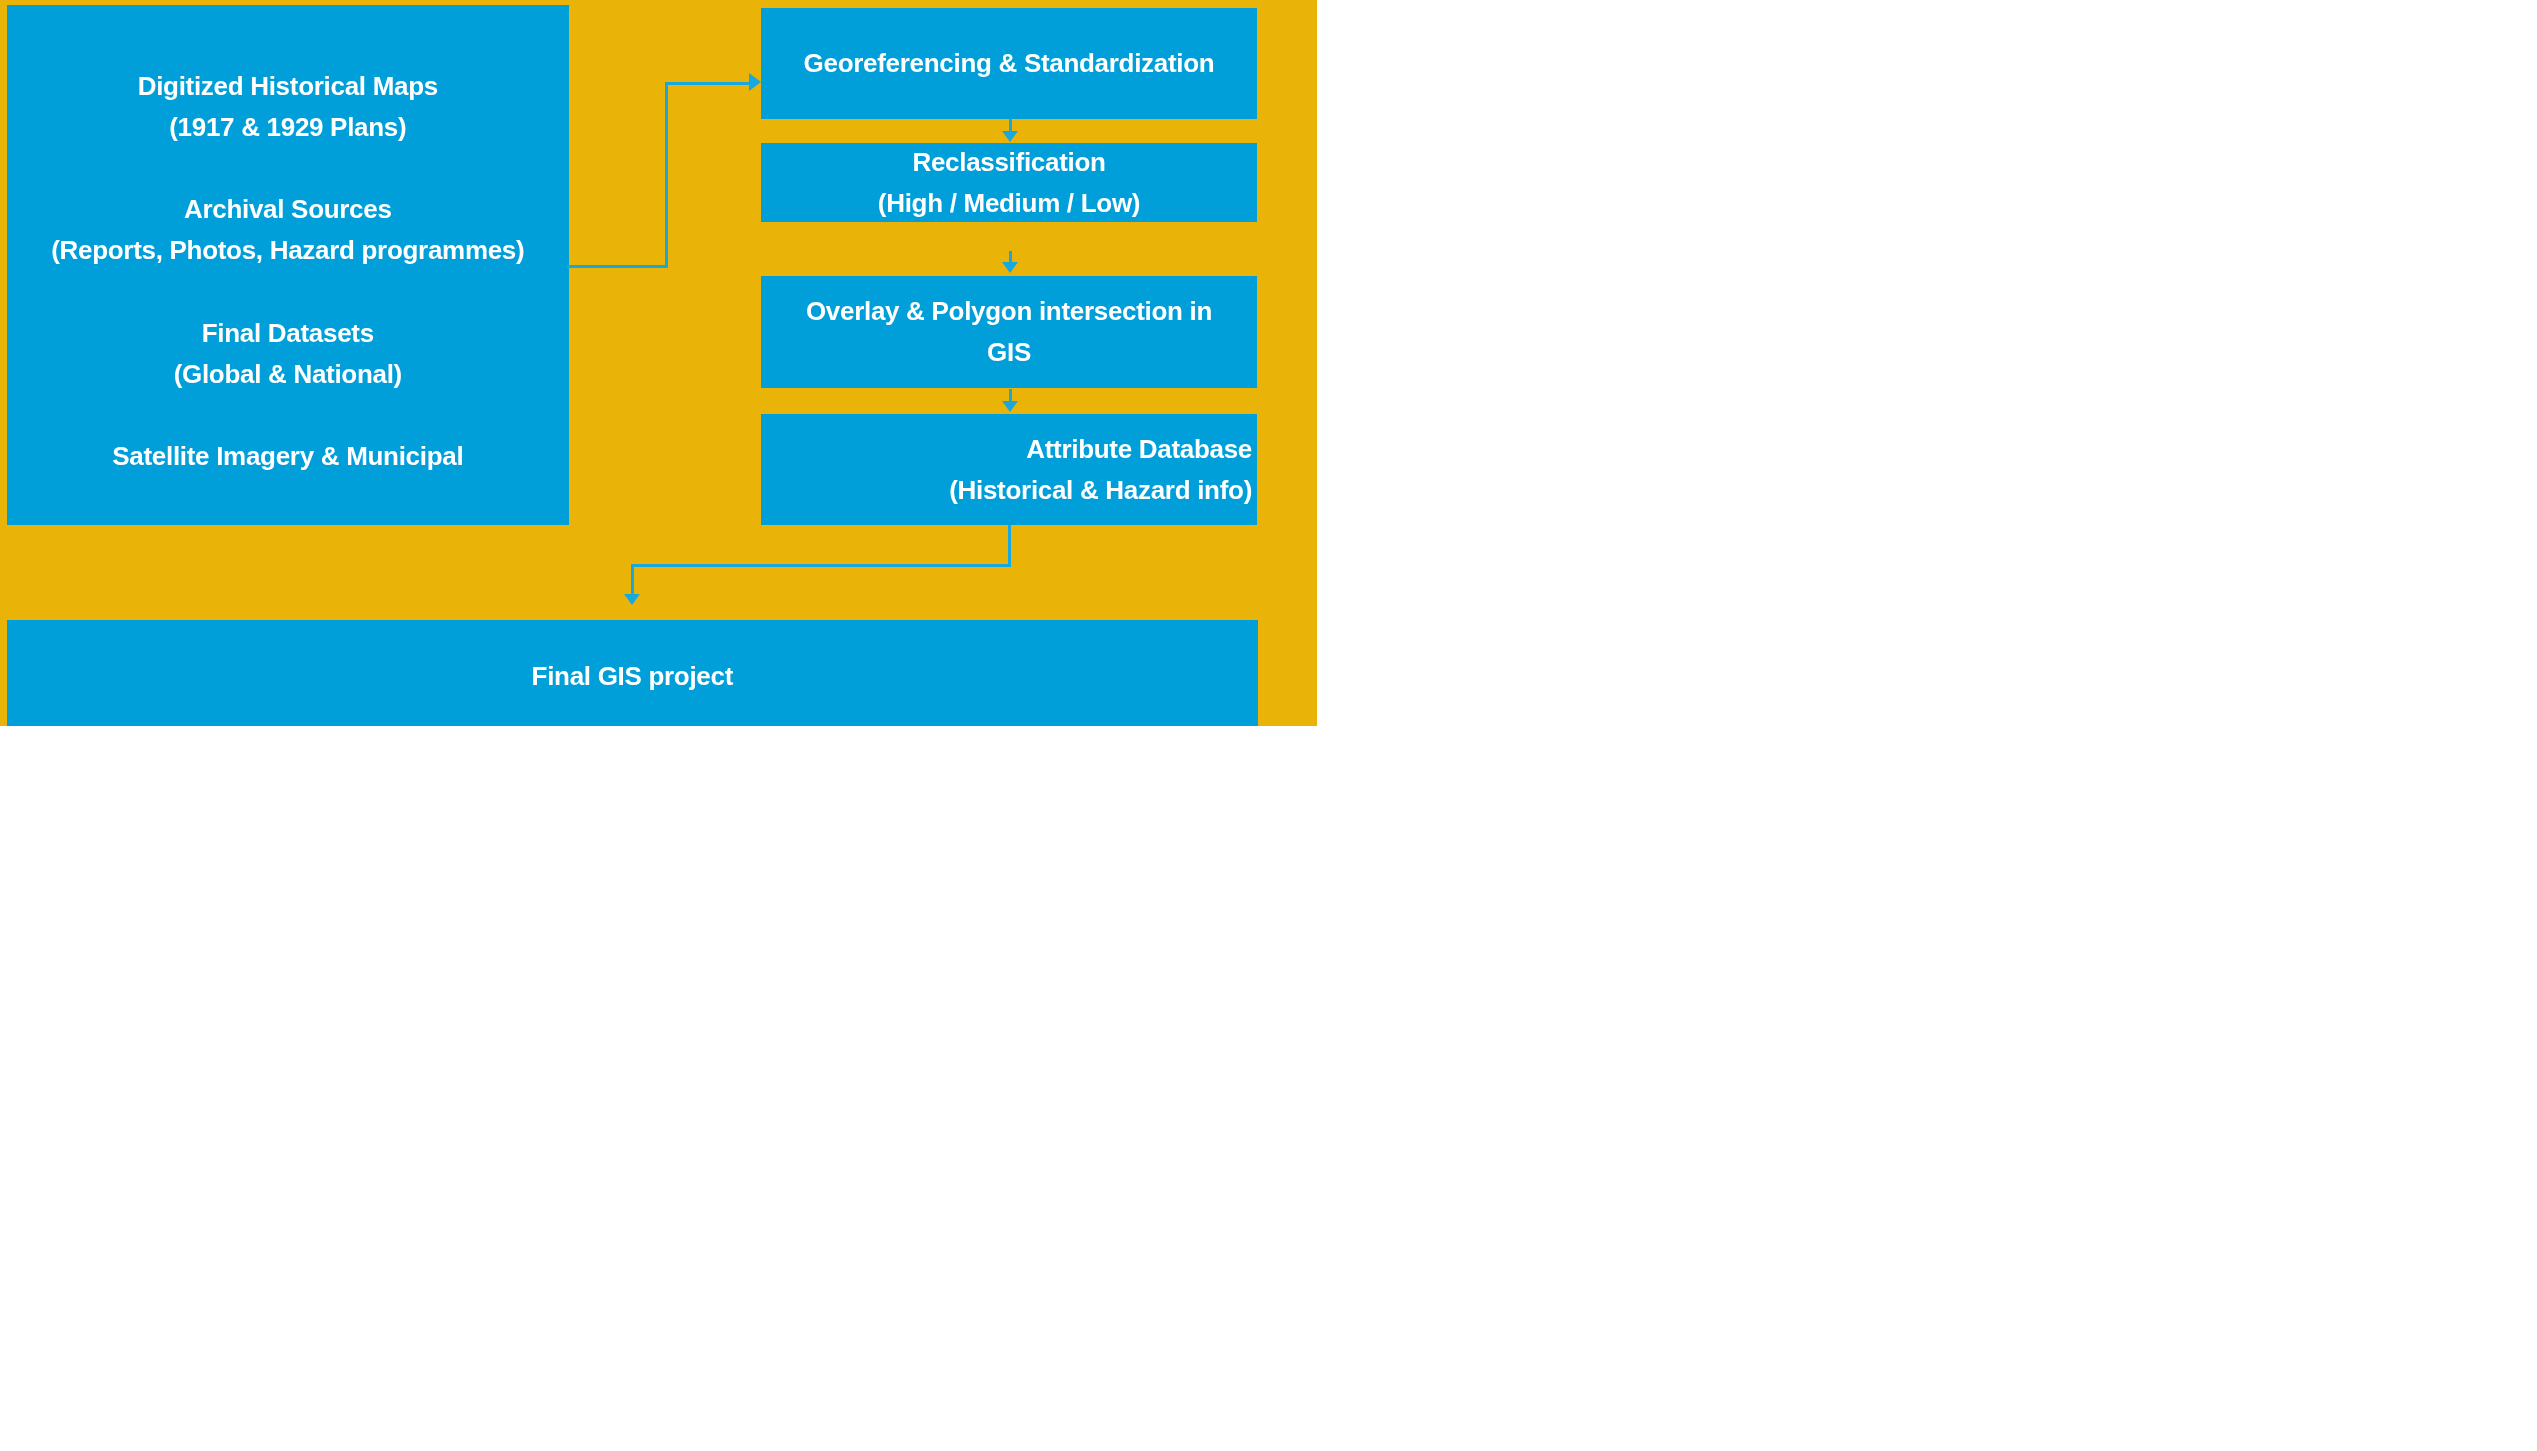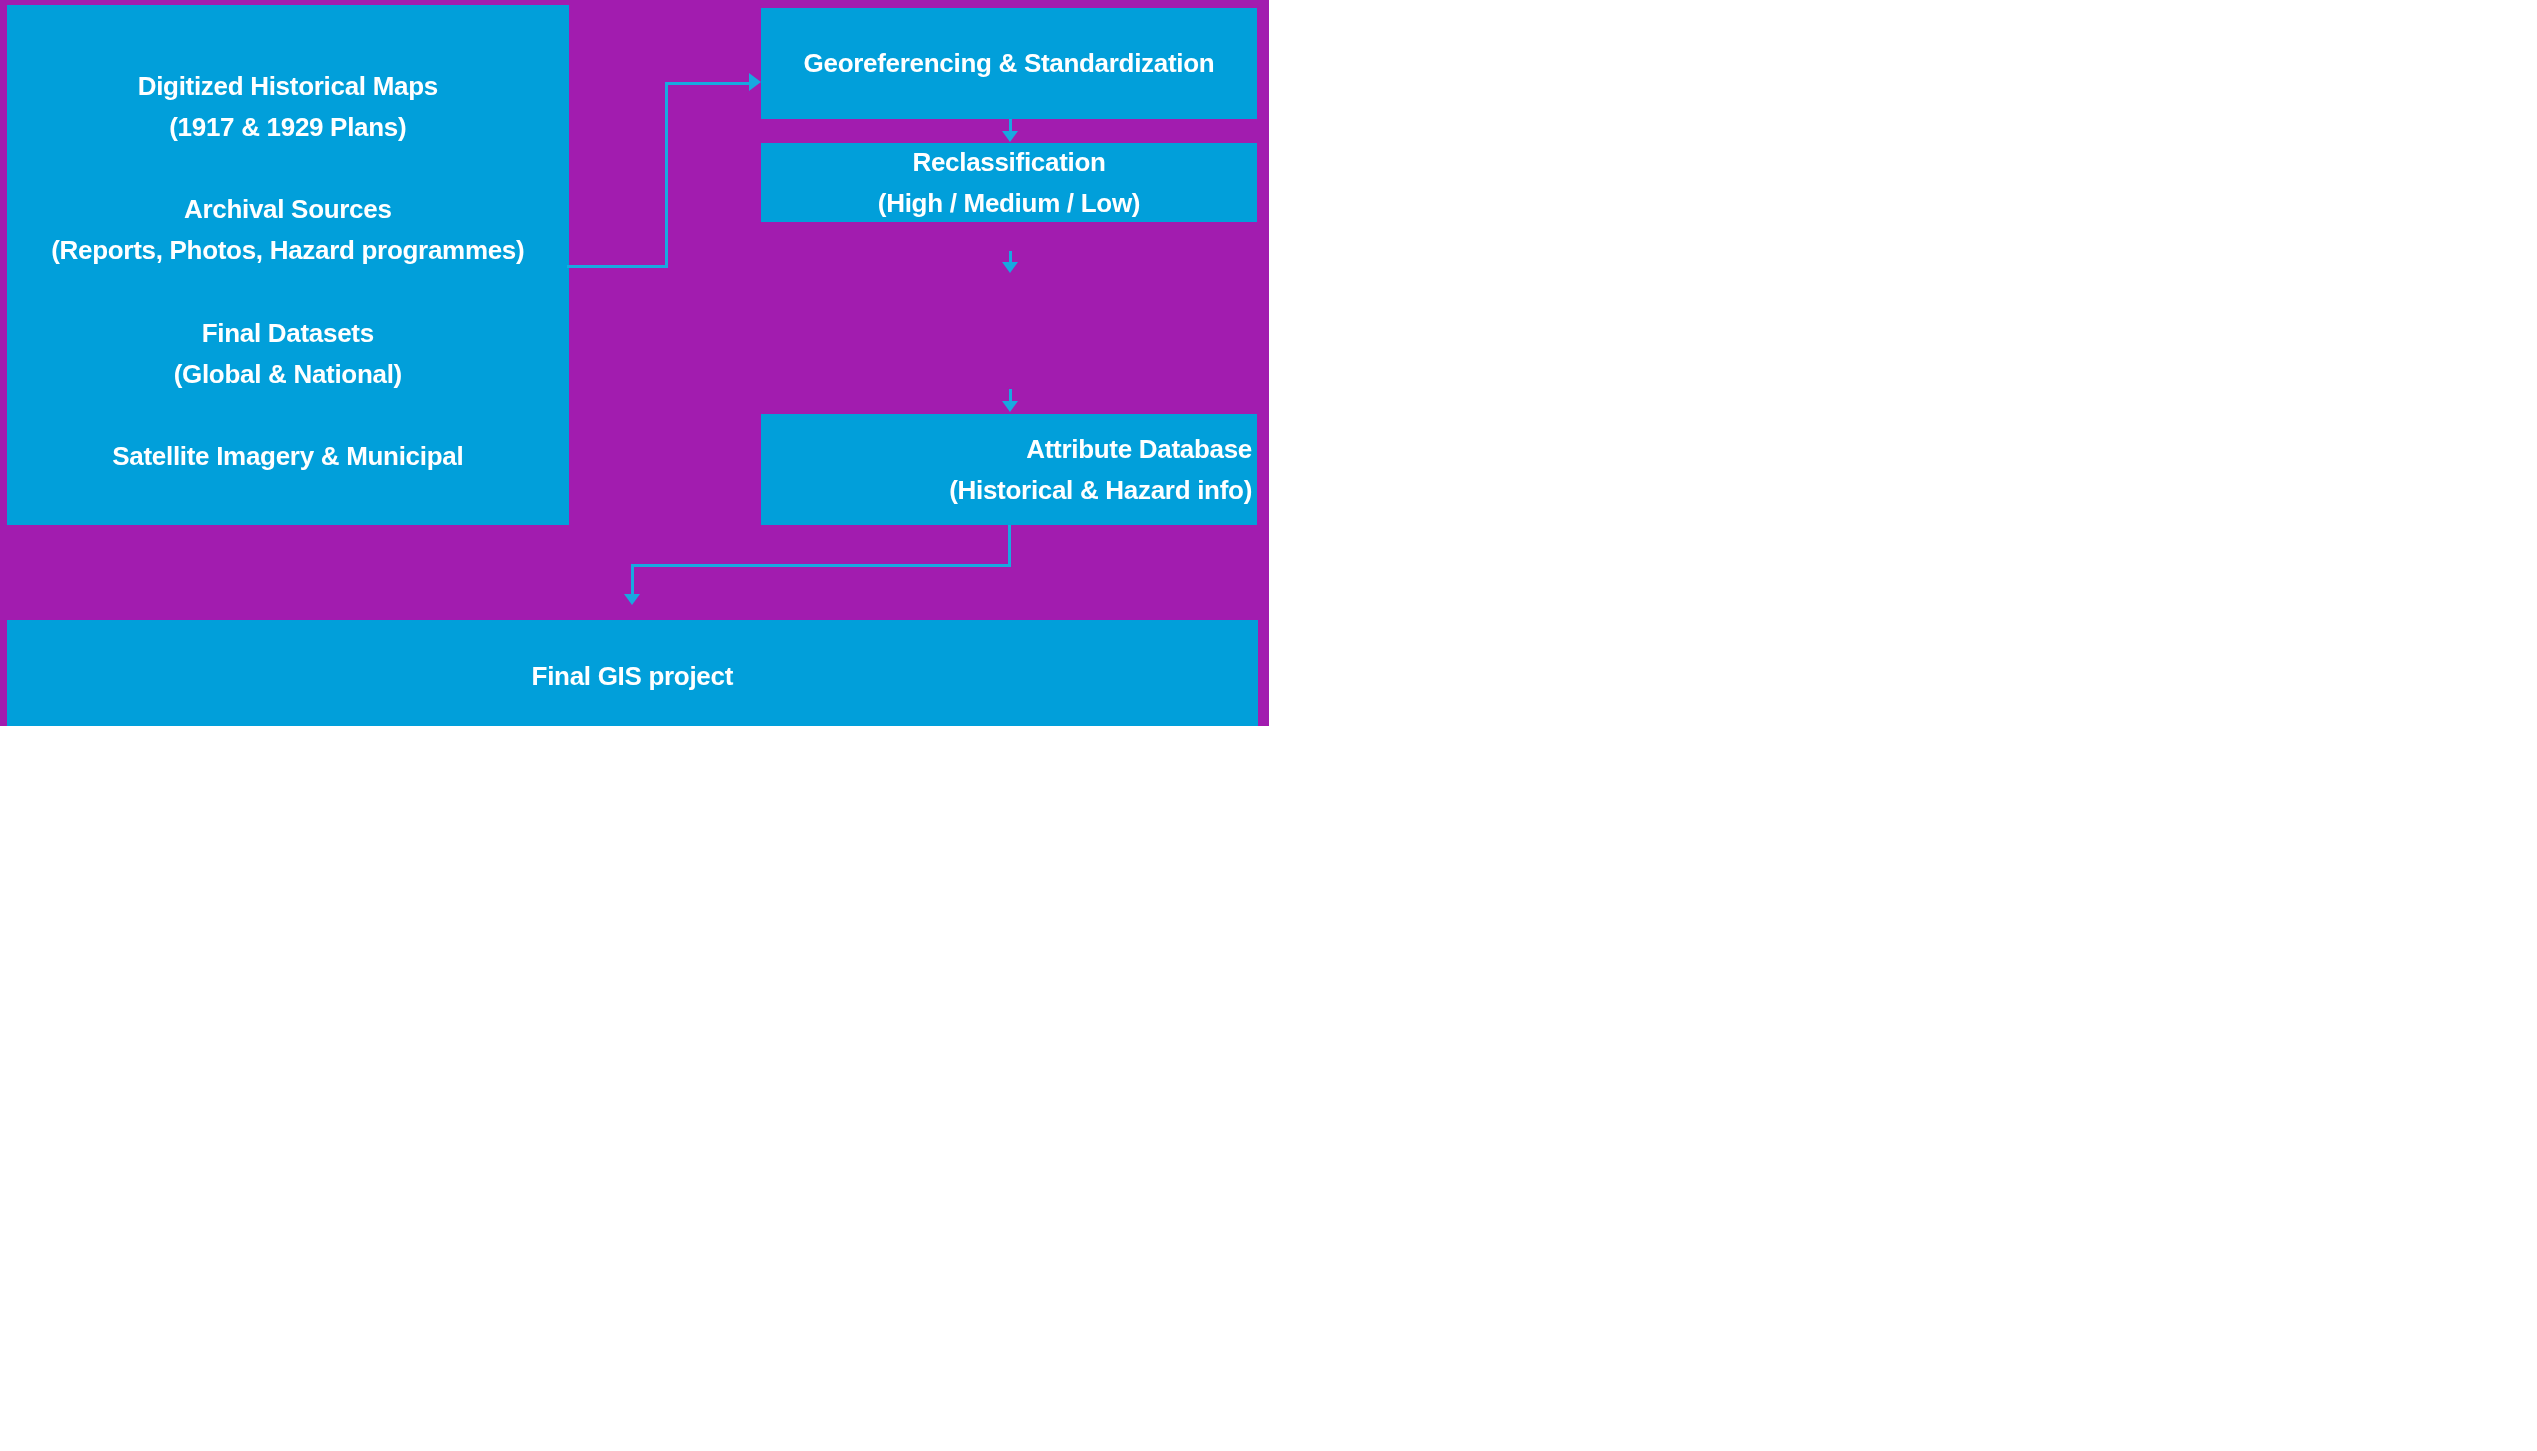--- a/index.html
+++ b/index.html
@@ -5,22 +5,23 @@
   html, body {
     margin: 0;
     padding: 0;
     background: #ffffff;
     font-family: "Liberation Sans", "DejaVu Sans", sans-serif;
   }
   .diagram {
     position: relative;
     width: 1269px;
     height: 726px;
-    background: #a21caf;
+    background: #eab308;
     overflow: hidden;
+    padding-left: 48px;
     --box-fill: #019FDA;
     --connector: #18A8E0;
     --text: #FFFFFF;
   }
   .box {
     position: absolute;
     background: var(--box-fill);
     color: var(--text);
     font-weight: bold;
     font-size: 26px;
@@ -118,20 +119,24 @@
   </div>
 
   <div class="box proc proc-1">
     <div class="box-line">Georeferencing &amp; Standardization</div>
 
   </div>
   <div class="box proc proc-2">
     <div class="box-line">Reclassification</div>
     <div class="box-line">(High / Medium / Low)</div>
   </div>
+  <div class="box proc proc-3">
+    <div class="box-line">Overlay &amp; Polygon intersection in</div>
+    <div class="box-line">GIS</div>
+  </div>
   <div class="box proc proc-4">
     <div class="box-line">Attribute Database</div>
     <div class="box-line">(Historical &amp; Hazard info)</div>
   </div>
 
   <div class="box final-box">
     <div class="box-line">Final GIS project</div>
   </div>
 
   <div class="cline ca-h1"></div>

